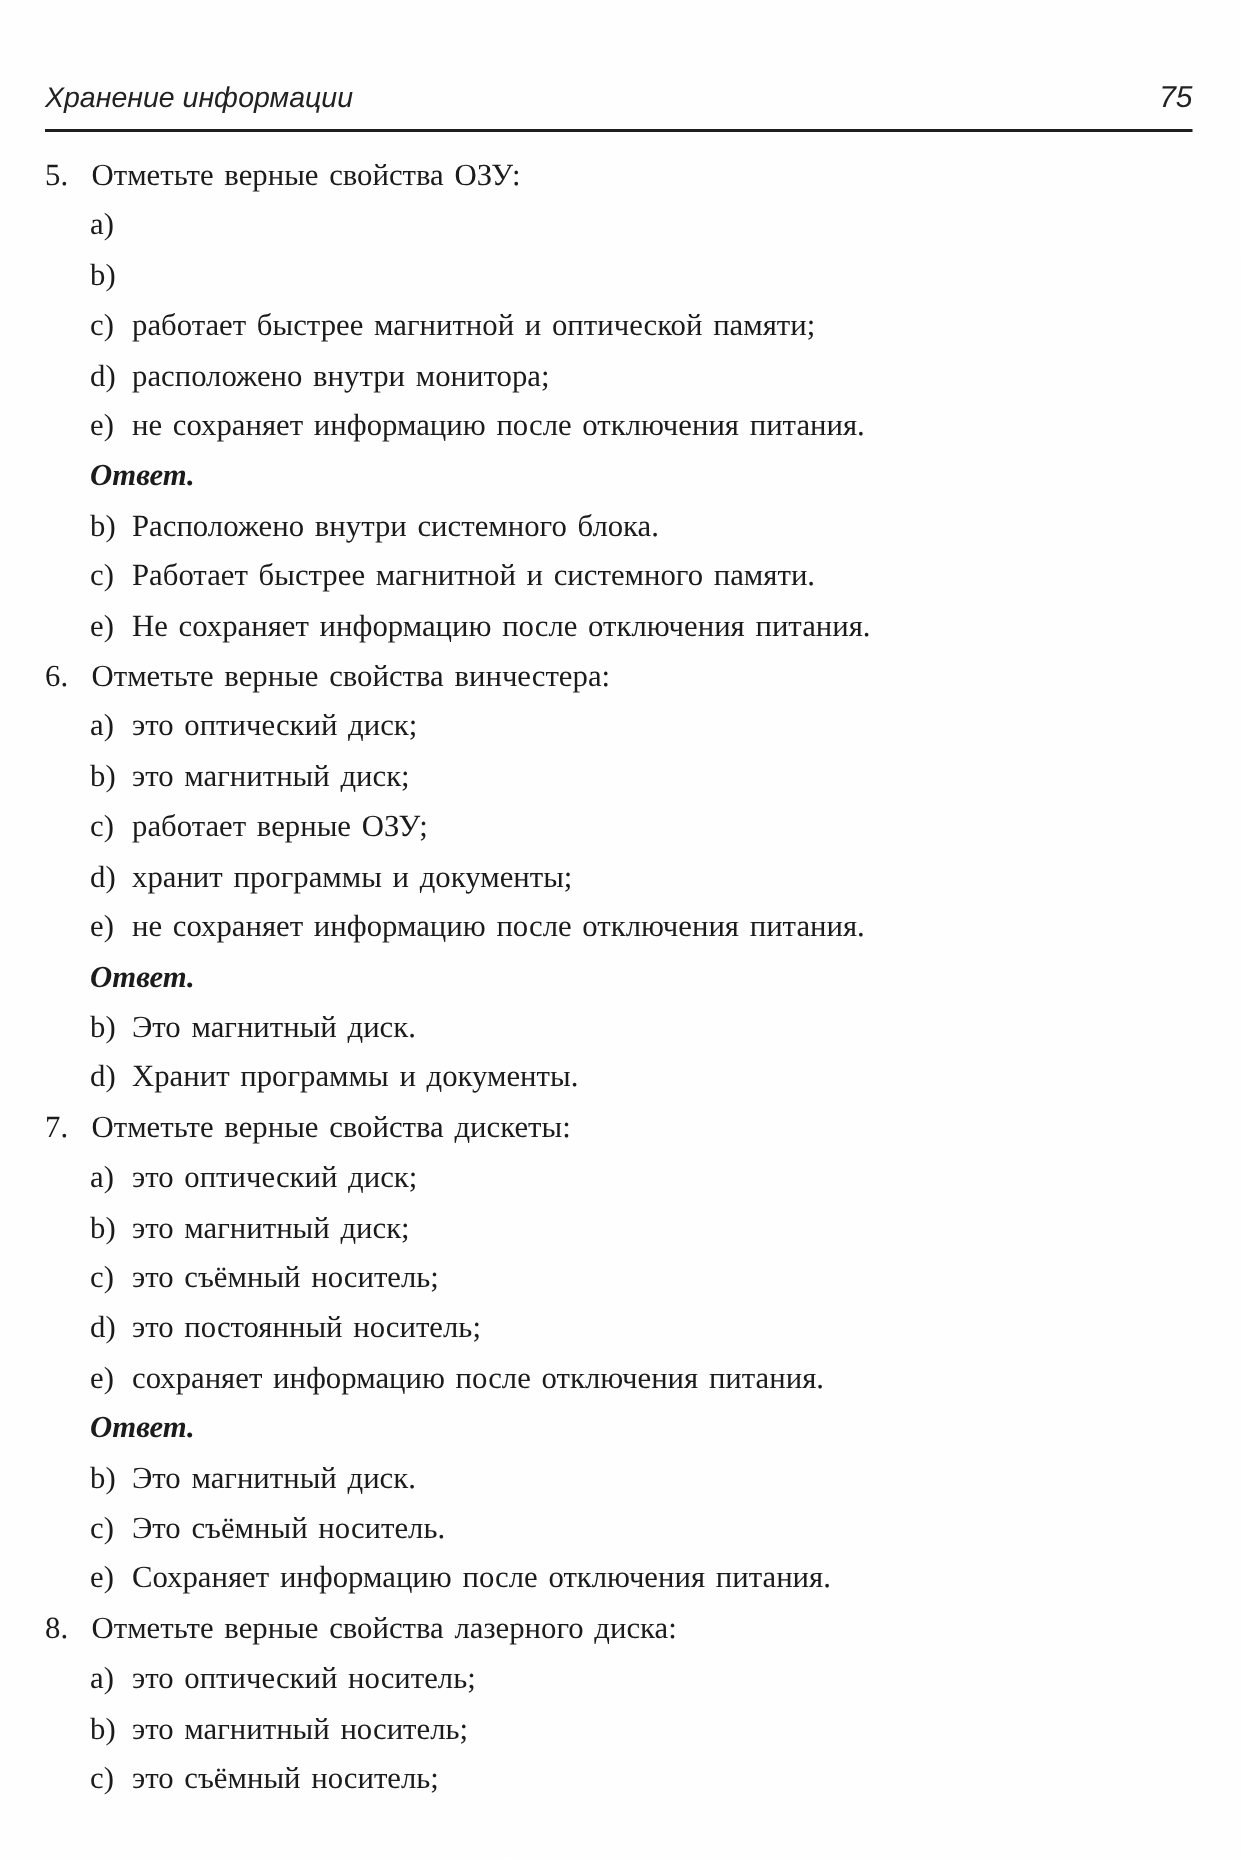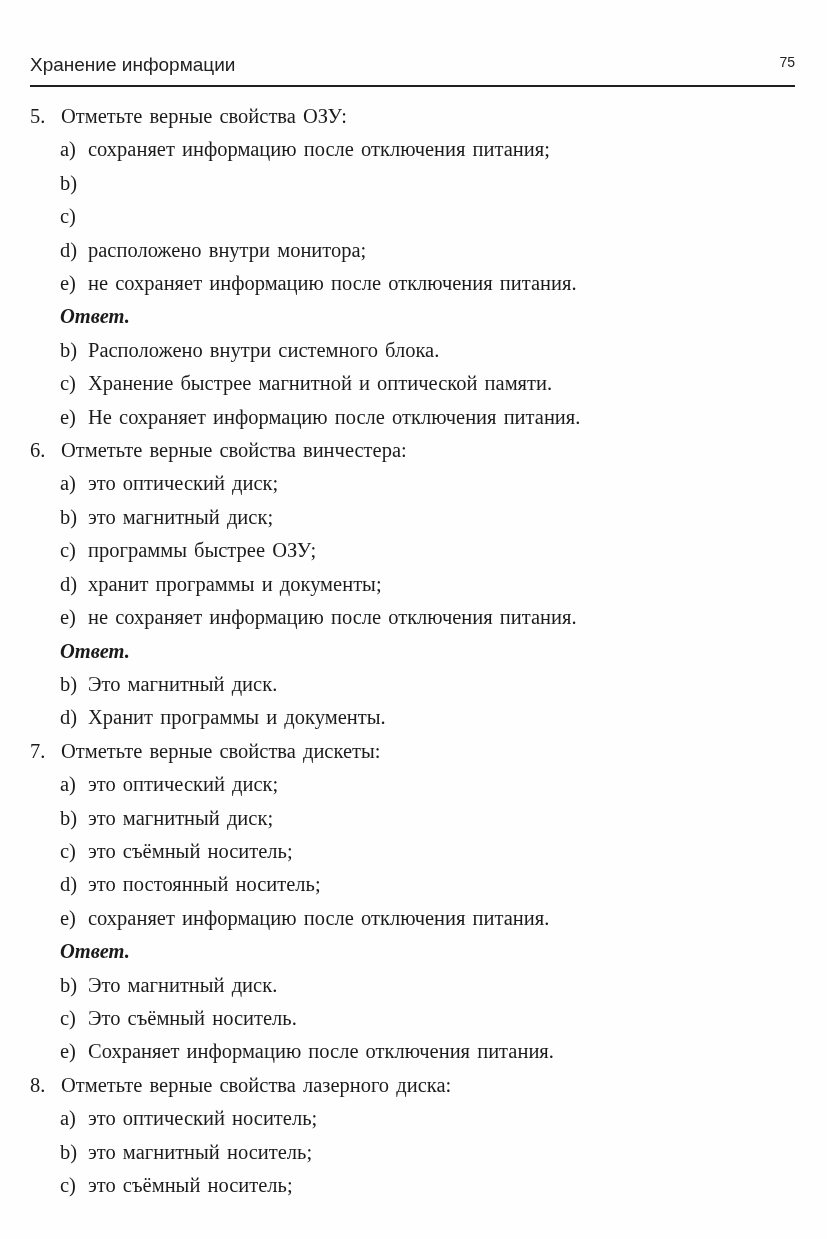--- a/index.html
+++ b/index.html
@@ -13,30 +13,31 @@
     height: 1239px;
     background: #fefefe;
     overflow: hidden;
     color: #1b1b1b;
     font-family: "Liberation Serif", "DejaVu Serif", serif;
   }
   
   .running-head {
     display: flex;
     justify-content: space-between;
-    align-items: flex-start;
+    align-items: center;
     margin: 54px 32px 0 30px;
     padding-bottom: 9px;
     border-bottom: 2.5px solid #1f1f1f;
     font-family: "Liberation Sans", "DejaVu Sans", sans-serif;
+    font-style: italic;
     font-size: 19px;
     color: #222222;
   }
   .running-head .page-num {
-    font-size: 14px;
+    font-size: 20px;
   }
   
   .content {
     margin: 13px 32px 0 30px;
     font-size: 20.5px;
     word-spacing: 2px;
   }
   .line {
     line-height: 33.4px;
     white-space: nowrap;
@@ -68,29 +69,29 @@
 
   <div class="content">
     <section>
       <div class="line q-line">
         <span class="qnum">5.</span>
         <span>Отметьте верные свойства ОЗУ:</span>
       </div>
       <div class="options">
     <div class="line opt">
       <span class="letter">a)</span>
-      <span>сохраняет информацию после отключения питания;</span>
-    </div>
-
-    <div class="line opt">
-      <span class="letter">b)</span>
-    </div>
-
-    <div class="line opt">
-      <span class="letter">c)</span>
+    </div>
+
+    <div class="line opt">
+      <span class="letter">b)</span>
+    </div>
+
+    <div class="line opt">
+      <span class="letter">c)</span>
+      <span>работает быстрее магнитной и оптической памяти;</span>
     </div>
 
     <div class="line opt">
       <span class="letter">d)</span>
       <span>расположено внутри монитора;</span>
     </div>
 
     <div class="line opt">
       <span class="letter">e)</span>
       <span>не сохраняет информацию после отключения питания.</span>
@@ -98,21 +99,21 @@
   </div>
       <div class="line answer-label">Ответ.</div>
       <div class="answers">
     <div class="line opt">
       <span class="letter">b)</span>
       <span>Расположено внутри системного блока.</span>
     </div>
 
     <div class="line opt">
       <span class="letter">c)</span>
-      <span>Хранение быстрее магнитной и оптической памяти.</span>
+      <span>Работает быстрее магнитной и системного памяти.</span>
     </div>
 
     <div class="line opt">
       <span class="letter">e)</span>
       <span>Не сохраняет информацию после отключения питания.</span>
     </div>
   </div>
     </section>
 
     <section>
@@ -126,21 +127,21 @@
       <span>это оптический диск;</span>
     </div>
 
     <div class="line opt">
       <span class="letter">b)</span>
       <span>это магнитный диск;</span>
     </div>
 
     <div class="line opt">
       <span class="letter">c)</span>
-      <span>программы быстрее ОЗУ;</span>
+      <span>работает верные ОЗУ;</span>
     </div>
 
     <div class="line opt">
       <span class="letter">d)</span>
       <span>хранит программы и документы;</span>
     </div>
 
     <div class="line opt">
       <span class="letter">e)</span>
       <span>не сохраняет информацию после отключения питания.</span>

